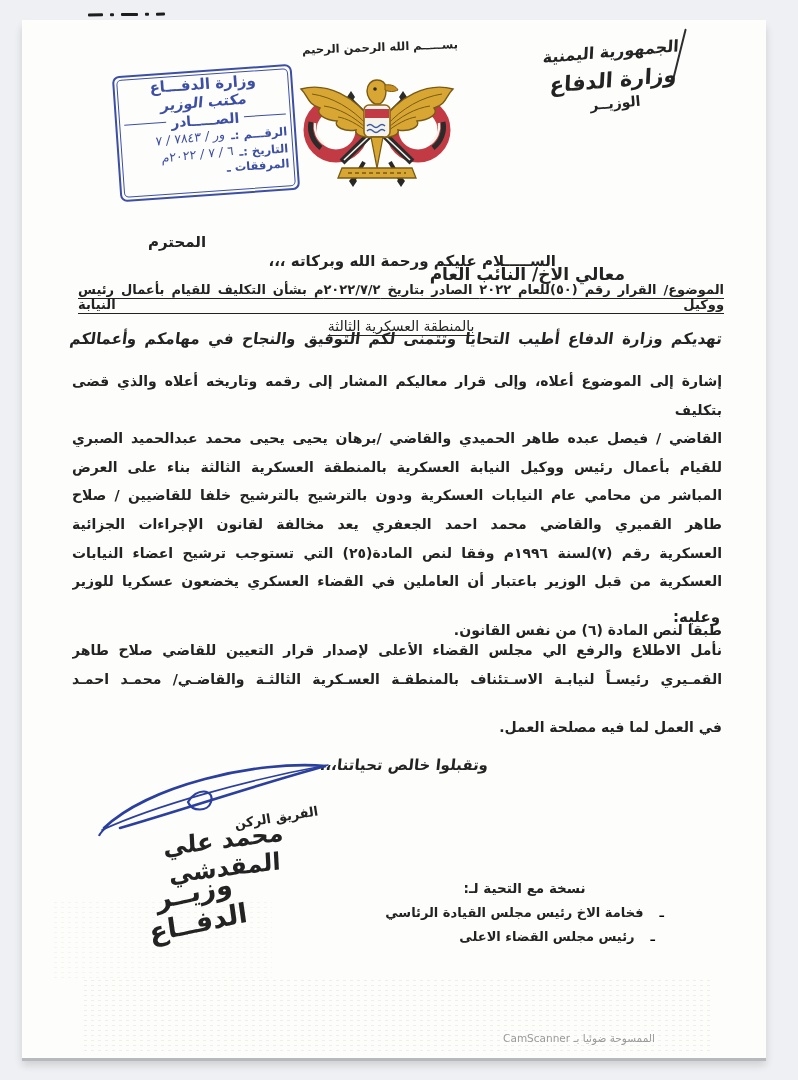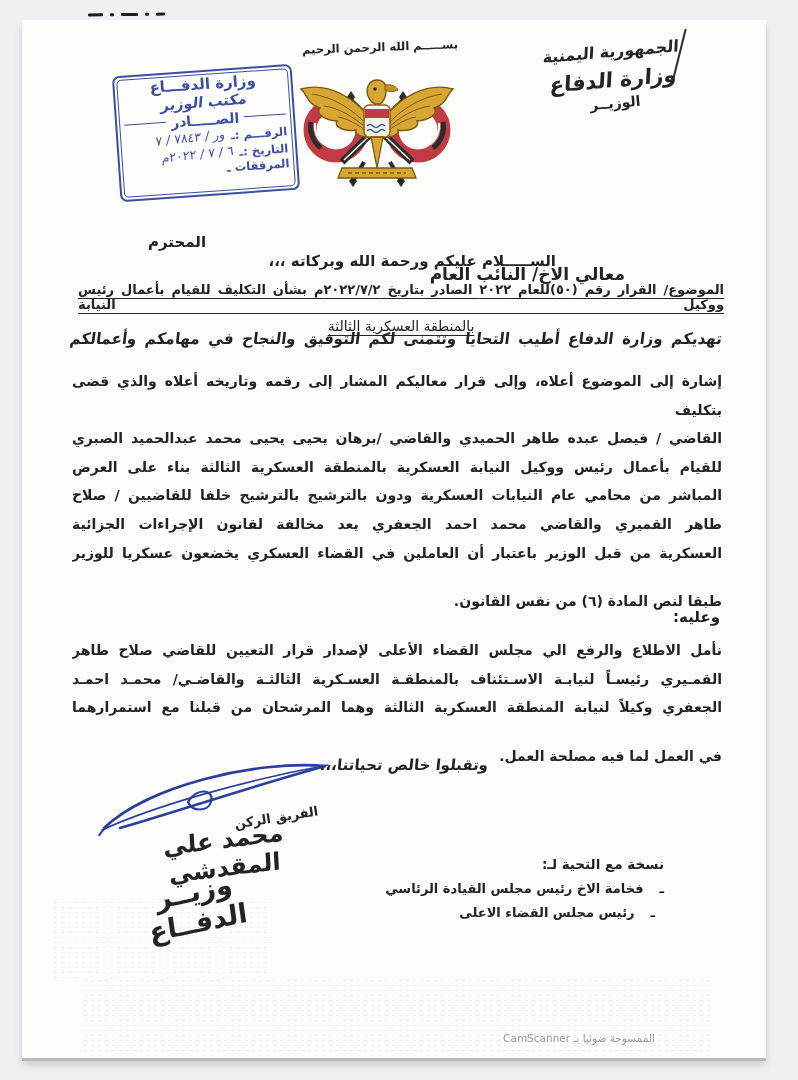--- a/index.html
+++ b/index.html
@@ -63,21 +63,21 @@
   .p2{top:616px;left:50px;right:44px;font-size:14px;font-weight:700;}
   .closing{top:736px;right:278px;font-size:15px;transform:skewX(-6deg);}
 
   
   .sig-flourish{left:68px;top:736px;}
   .sig-rank{left:212px;top:790px;font-size:13px;transform:rotate(-9deg);}
   .sig-name{left:86px;top:806px;width:232px;text-align:center;font-size:24px;font-weight:700;transform:rotate(-7deg) skewX(-4deg);}
   .sig-title{left:84px;top:856px;width:180px;text-align:center;font-size:27px;font-weight:700;transform:rotate(-12deg) skewX(-4deg);}
 
   
-  .cc{top:836px;right:102px;text-align:right;}
+  .cc{top:860px;right:102px;text-align:center;}
   .cc-label{font-size:13.5px;font-weight:700;}
   .cc-item{display:flex;direction:rtl;gap:16px;align-items:baseline;margin-top:9px;font-size:13px;font-weight:700;}
   .cc-item .dash{font-weight:700;}
   .cc-item.second{margin-left:0;margin-right:9px;}
 
   .footer-note{top:1012px;left:462px;width:190px;text-align:center;font-size:10.5px;color:#9a9a9a;direction:rtl;}
 </style>
 </head>
 <body>
 
@@ -178,30 +178,30 @@
     </div>
 
     <div class="abs ar greeting just">تهديكم وزارة الدفاع أطيب التحايا وتتمنى لكم التوفيق والنجاح في مهامكم وأعمالكم</div>
 
     <div class="abs ar p1">
       <div class="ln just">إشارة إلى الموضوع أعلاه، وإلى قرار معاليكم المشار إلى رقمه وتاريخه أعلاه والذي قضى بتكليف</div>
       <div class="ln just">القاضي / فيصل عبده طاهر الحميدي والقاضي /برهان يحيى يحيى محمد عبدالحميد الصبري</div>
       <div class="ln just">للقيام بأعمال رئيس ووكيل النيابة العسكرية بالمنطقة العسكرية الثالثة بناء على العرض</div>
       <div class="ln just">المباشر من محامي عام النيابات العسكرية ودون بالترشيح بالترشيح خلفا للقاضيين / صلاح</div>
       <div class="ln just">طاهر القميري والقاضي محمد احمد الجعفري يعد مخالفة لقانون الإجراءات الجزائية</div>
+      <div class="ln just">العسكرية رقم (٧)لسنة ١٩٩٦م وفقا لنص المادة(٢٥) التي تستوجب ترشيح اعضاء النيابات</div>
       <div class="ln just">العسكرية من قبل الوزير باعتبار أن العاملين في القضاء العسكري يخضعون عسكريا للوزير</div>
       <div class="ln ln-end">طبقا لنص المادة (٦) من نفس القانون.</div>
     </div>
 
     <div class="abs ar b therefore">وعليه:</div>
 
     <div class="abs ar p2">
       <div class="ln just">نأمل الاطلاع والرفع الي مجلس القضاء الأعلى لإصدار قرار التعيين للقاضي صلاح طاهر</div>
       <div class="ln just">القمـيري رئيسـاً لنيابـة الاسـتئناف بالمنطقـة العسـكرية الثالثـة والقاضـي/ محمـد احمـد</div>
-      <div class="ln just">الجعفري وكيلاً لنيابة المنطقة العسكرية الثالثة وهما المرشحان من قبلنا مع استمرارهما</div>
       <div class="ln ln-end">في العمل لما فيه مصلحة العمل.</div>
     </div>
 
     <div class="abs ar b closing">وتقبلوا خالص تحياتنا،،،</div>
 
     <svg class="abs sig-flourish" width="248" height="92" viewBox="0 0 248 92">
       <path d="M14,72 C58,30 165,4 236,10 C182,24 92,54 30,72" fill="none" stroke="#2b3f9e" stroke-width="2.6" stroke-linecap="round"></path>
       <path d="M12,74 C64,50 156,24 238,9" fill="none" stroke="#2b3f9e" stroke-width="1.6" stroke-linecap="round"></path>
       <path d="M98,46 c8,-15 27,-13 23,0 c-3,10 -19,10 -23,0 z" fill="none" stroke="#2b3f9e" stroke-width="2.2"></path>
       <path d="M18,70 c-5,4 -8,7 -9,10" fill="none" stroke="#2b3f9e" stroke-width="2"></path>

